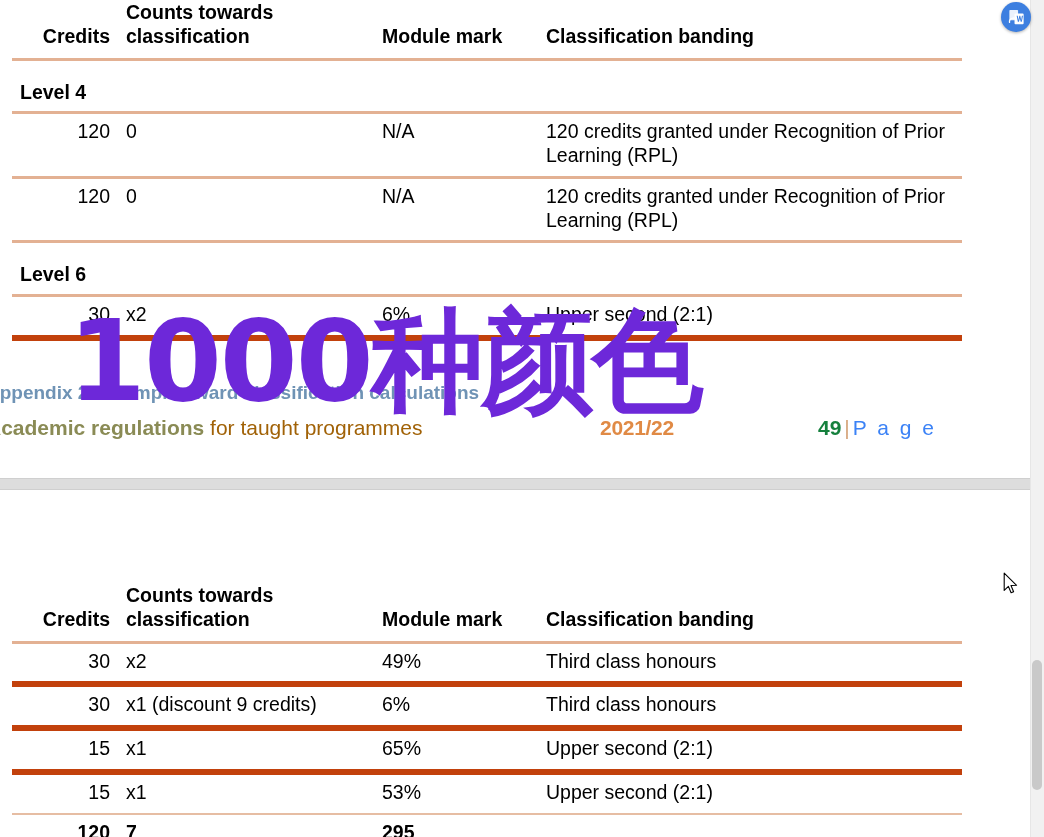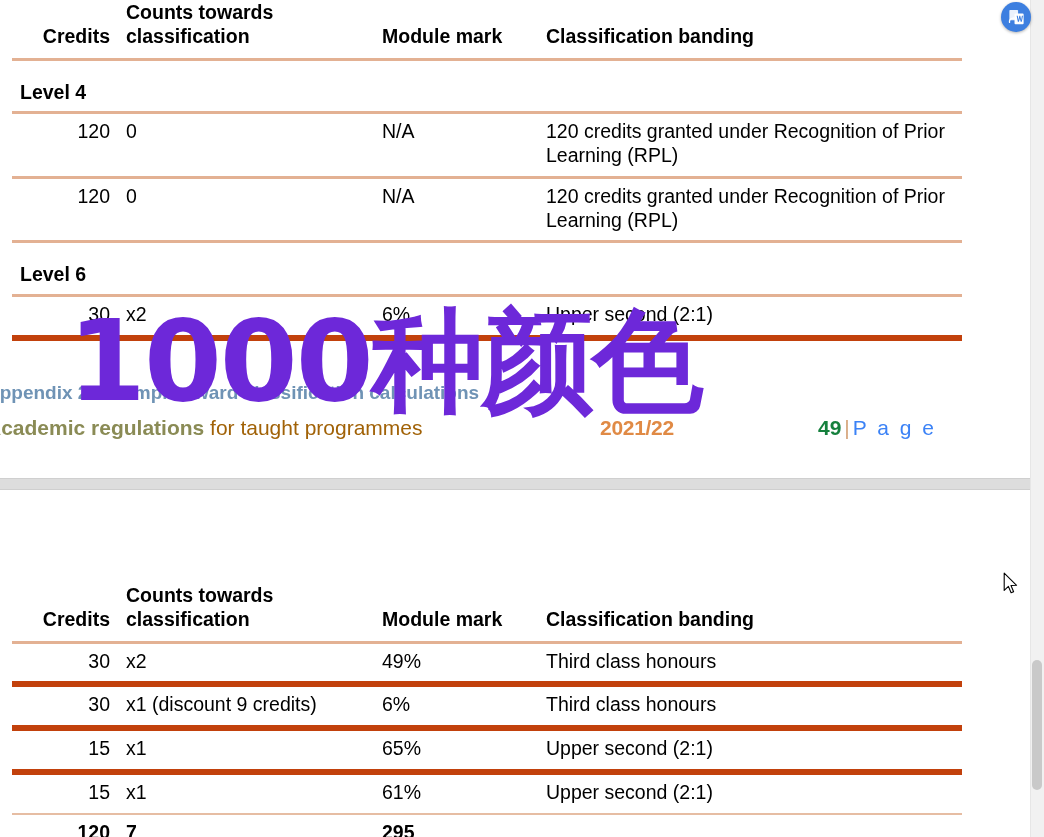--- a/index.html
+++ b/index.html
@@ -311,21 +311,21 @@
         </tr>
         <tr class="rule-thin">
           <td class="num">15</td>
           <td class="vsep">x1</td>
           <td class="vsep">65%</td>
           <td class="vsep">Upper second (2:1)</td>
         </tr>
         <tr class="rule-med">
           <td class="num">15</td>
           <td class="vsep">x1</td>
-          <td class="vsep">61%</td>
+          <td class="vsep">53%</td>
           <td class="vsep">Upper second (2:1)</td>
         </tr>
         <tr class="total-row">
           <td class="num">120</td>
           <td class="vsep">7</td>
           <td class="vsep">295</td>
           <td class="vsep"></td>
         </tr>
       </tbody>
     </table>

